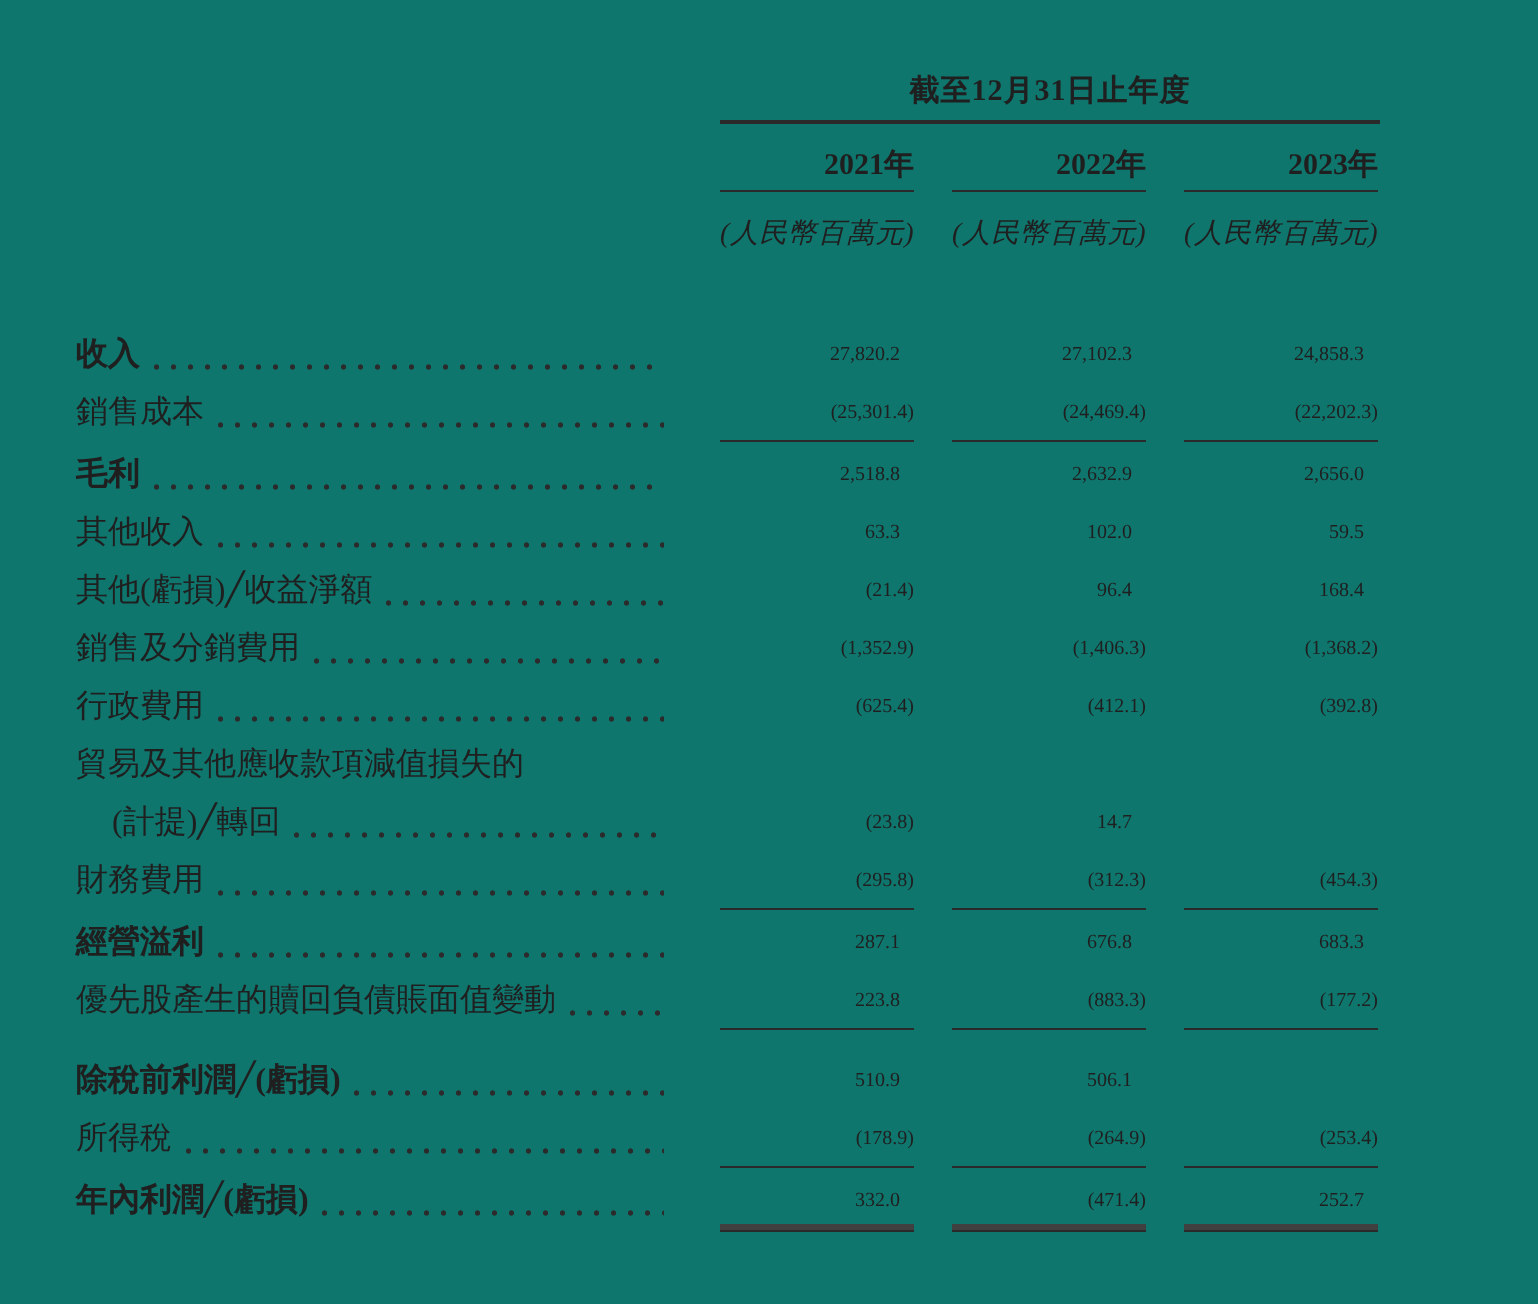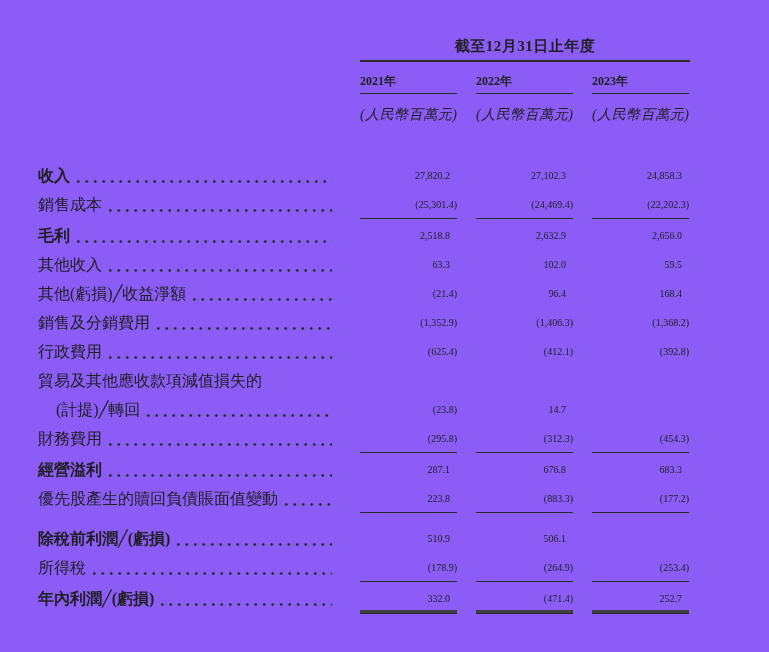--- a/index.html
+++ b/index.html
@@ -1,42 +1,42 @@
 <!DOCTYPE html>
 <html><head>
 <meta charset="utf-8">
 <style>
   html,body { margin:0; padding:0; background:#ffffff; }
   .page {
     position: relative;
     width: 769px; height: 652px;
     box-sizing: border-box;
     padding: 36px 79px 0 38px;
-    background: #8b5cf6;
+    background: #0f766e;
     font-family: "Liberation Serif", "DejaVu Serif", serif;
     color: #1f1f1f;
     overflow: hidden;
   }
   
   .head { margin-left: 322px; width: 330px; }
   .period-title {
     text-align: center;
     font-weight: bold;
     font-size: 15px;
     letter-spacing: 0.5px;
     height: 20px; line-height: 20px;
     white-space: nowrap;
   }
   .period-line { border-bottom: 2px solid #2a2a2a; margin-top: 4px; }
   .year-row { display: flex; margin-top: 11px; }
   .year-cell {
     width: 97px;
-    text-align: left;
+    text-align: right;
     font-weight: bold;
-    font-size: 12px;
+    font-size: 15px;
     padding-bottom: 3px;
     border-bottom: 1.5px solid #2a2a2a;
     white-space: nowrap;
   }
   .year-cell + .year-cell { margin-left: 19px; }
   .unit-row { display: flex; margin-top: 12px; }
   .unit-cell {
     width: 97px;
     text-align: center;
     font-style: italic;

